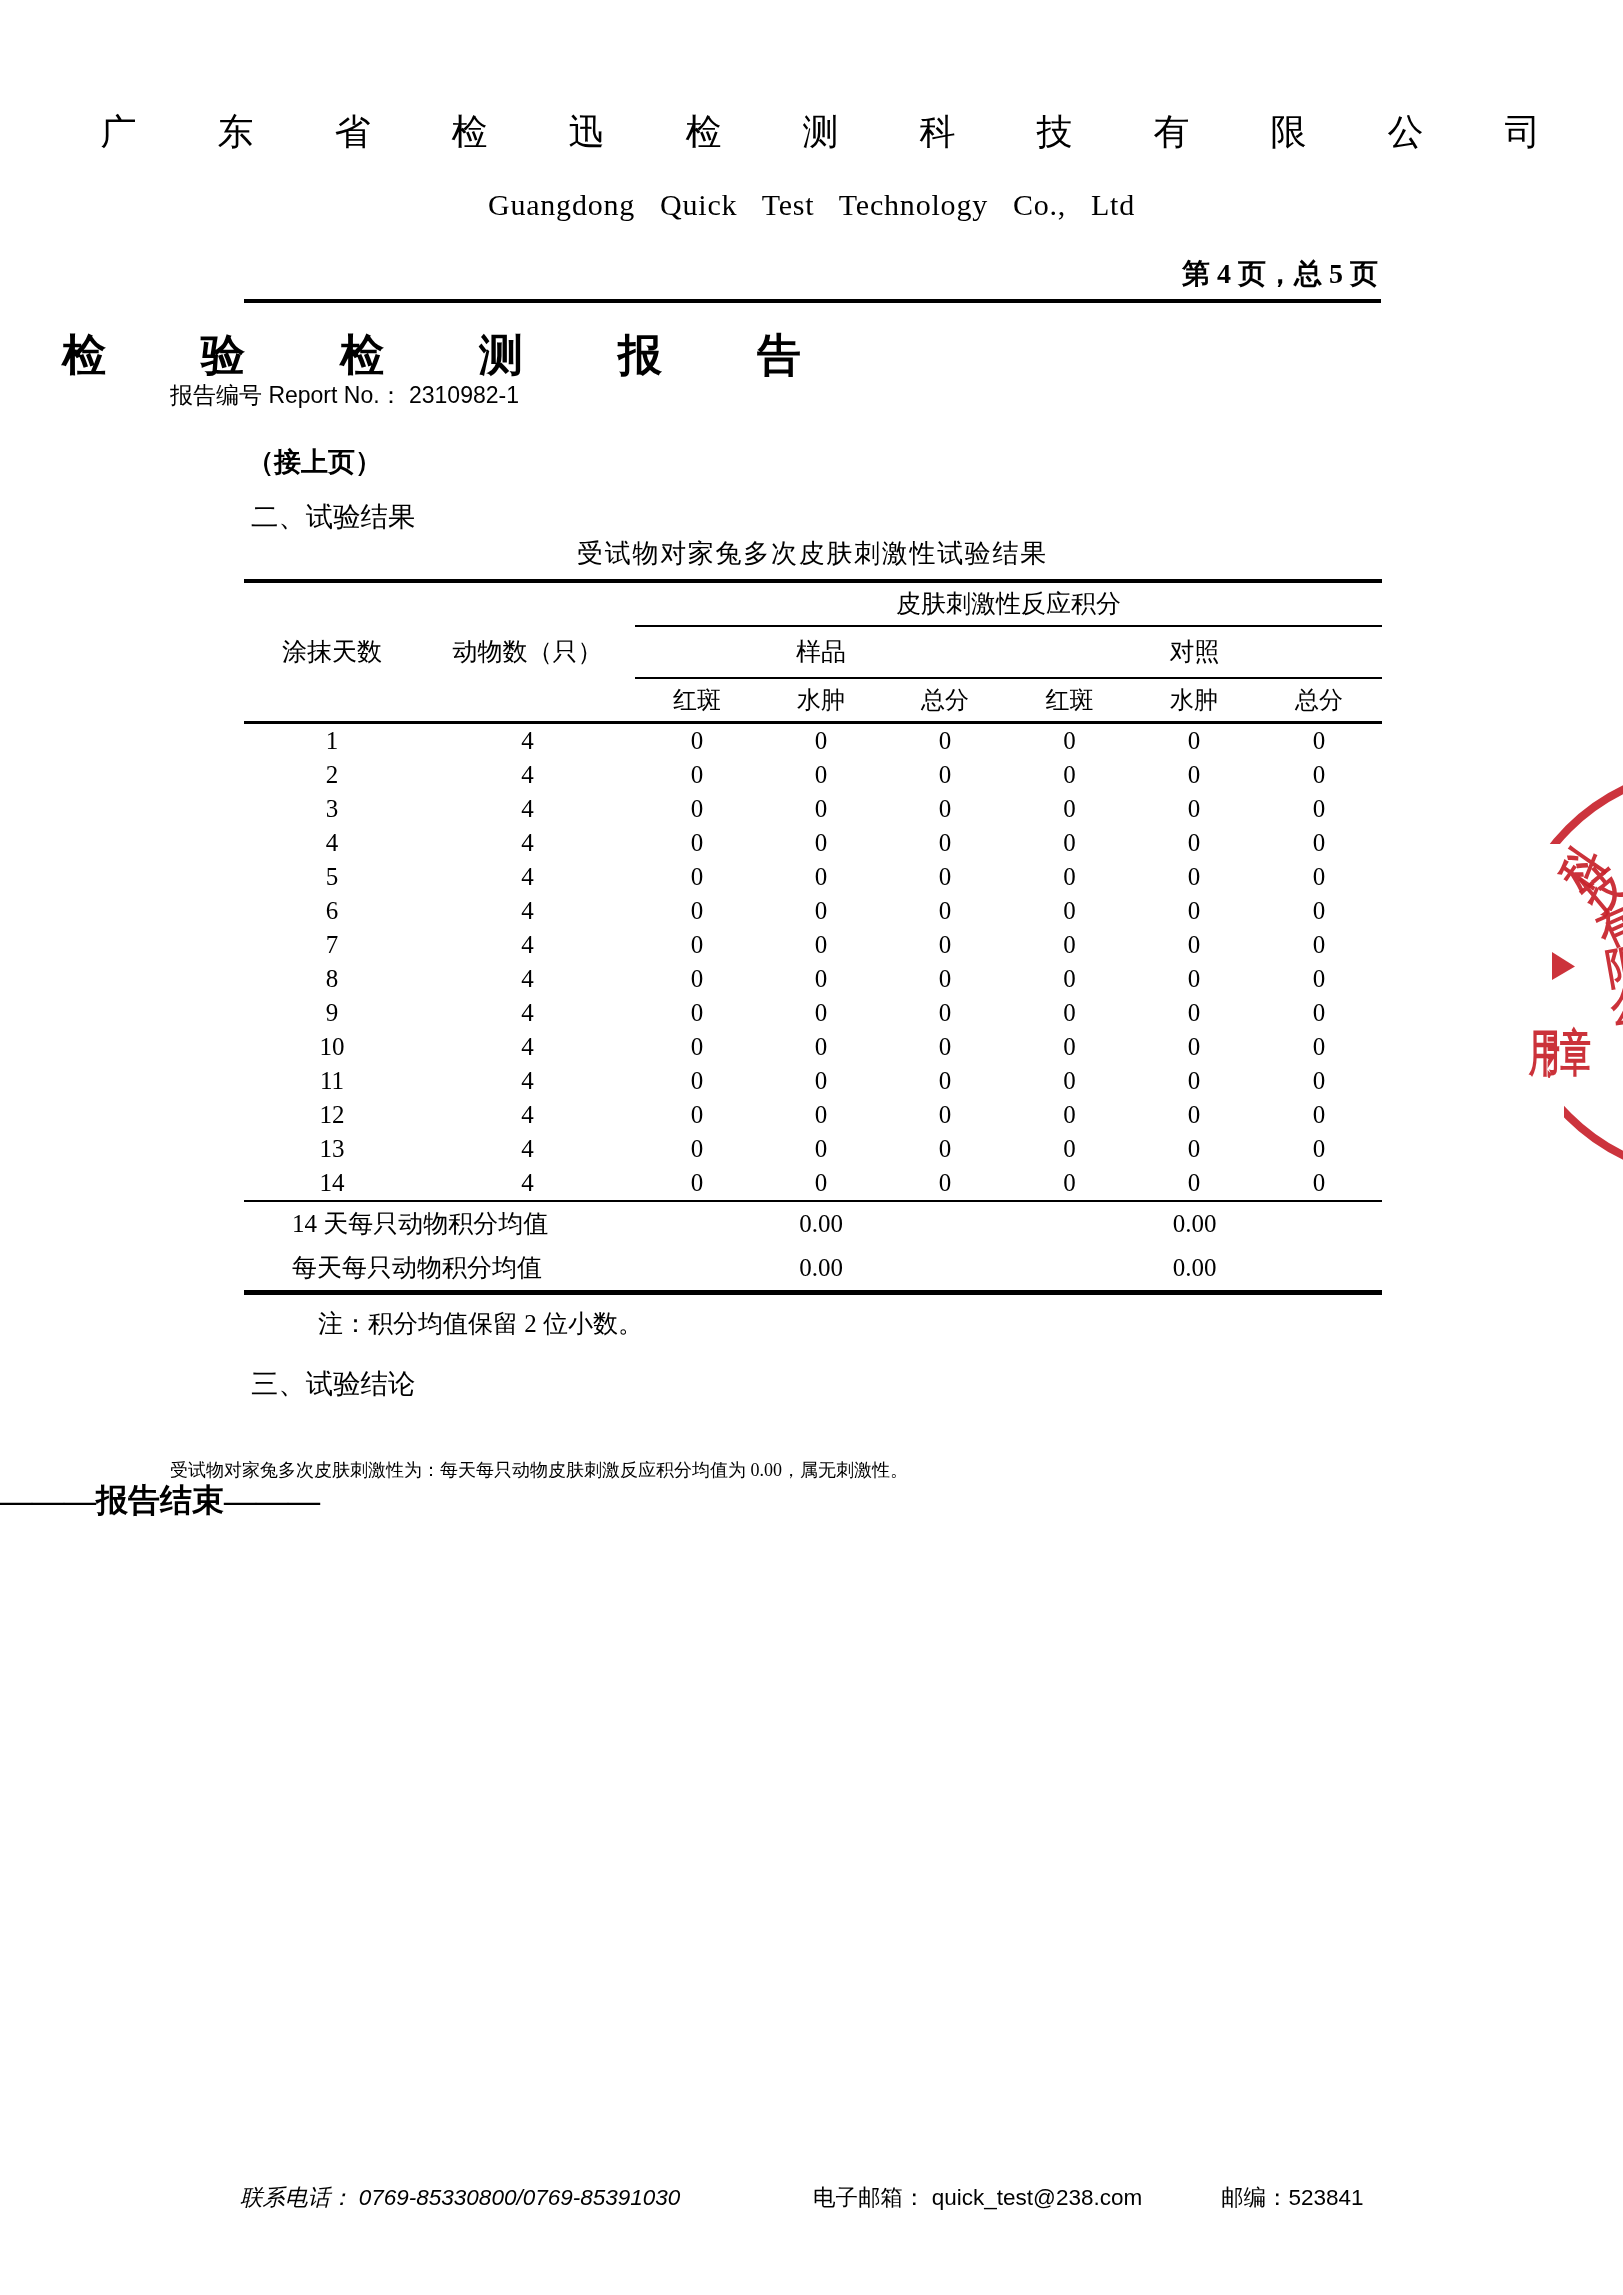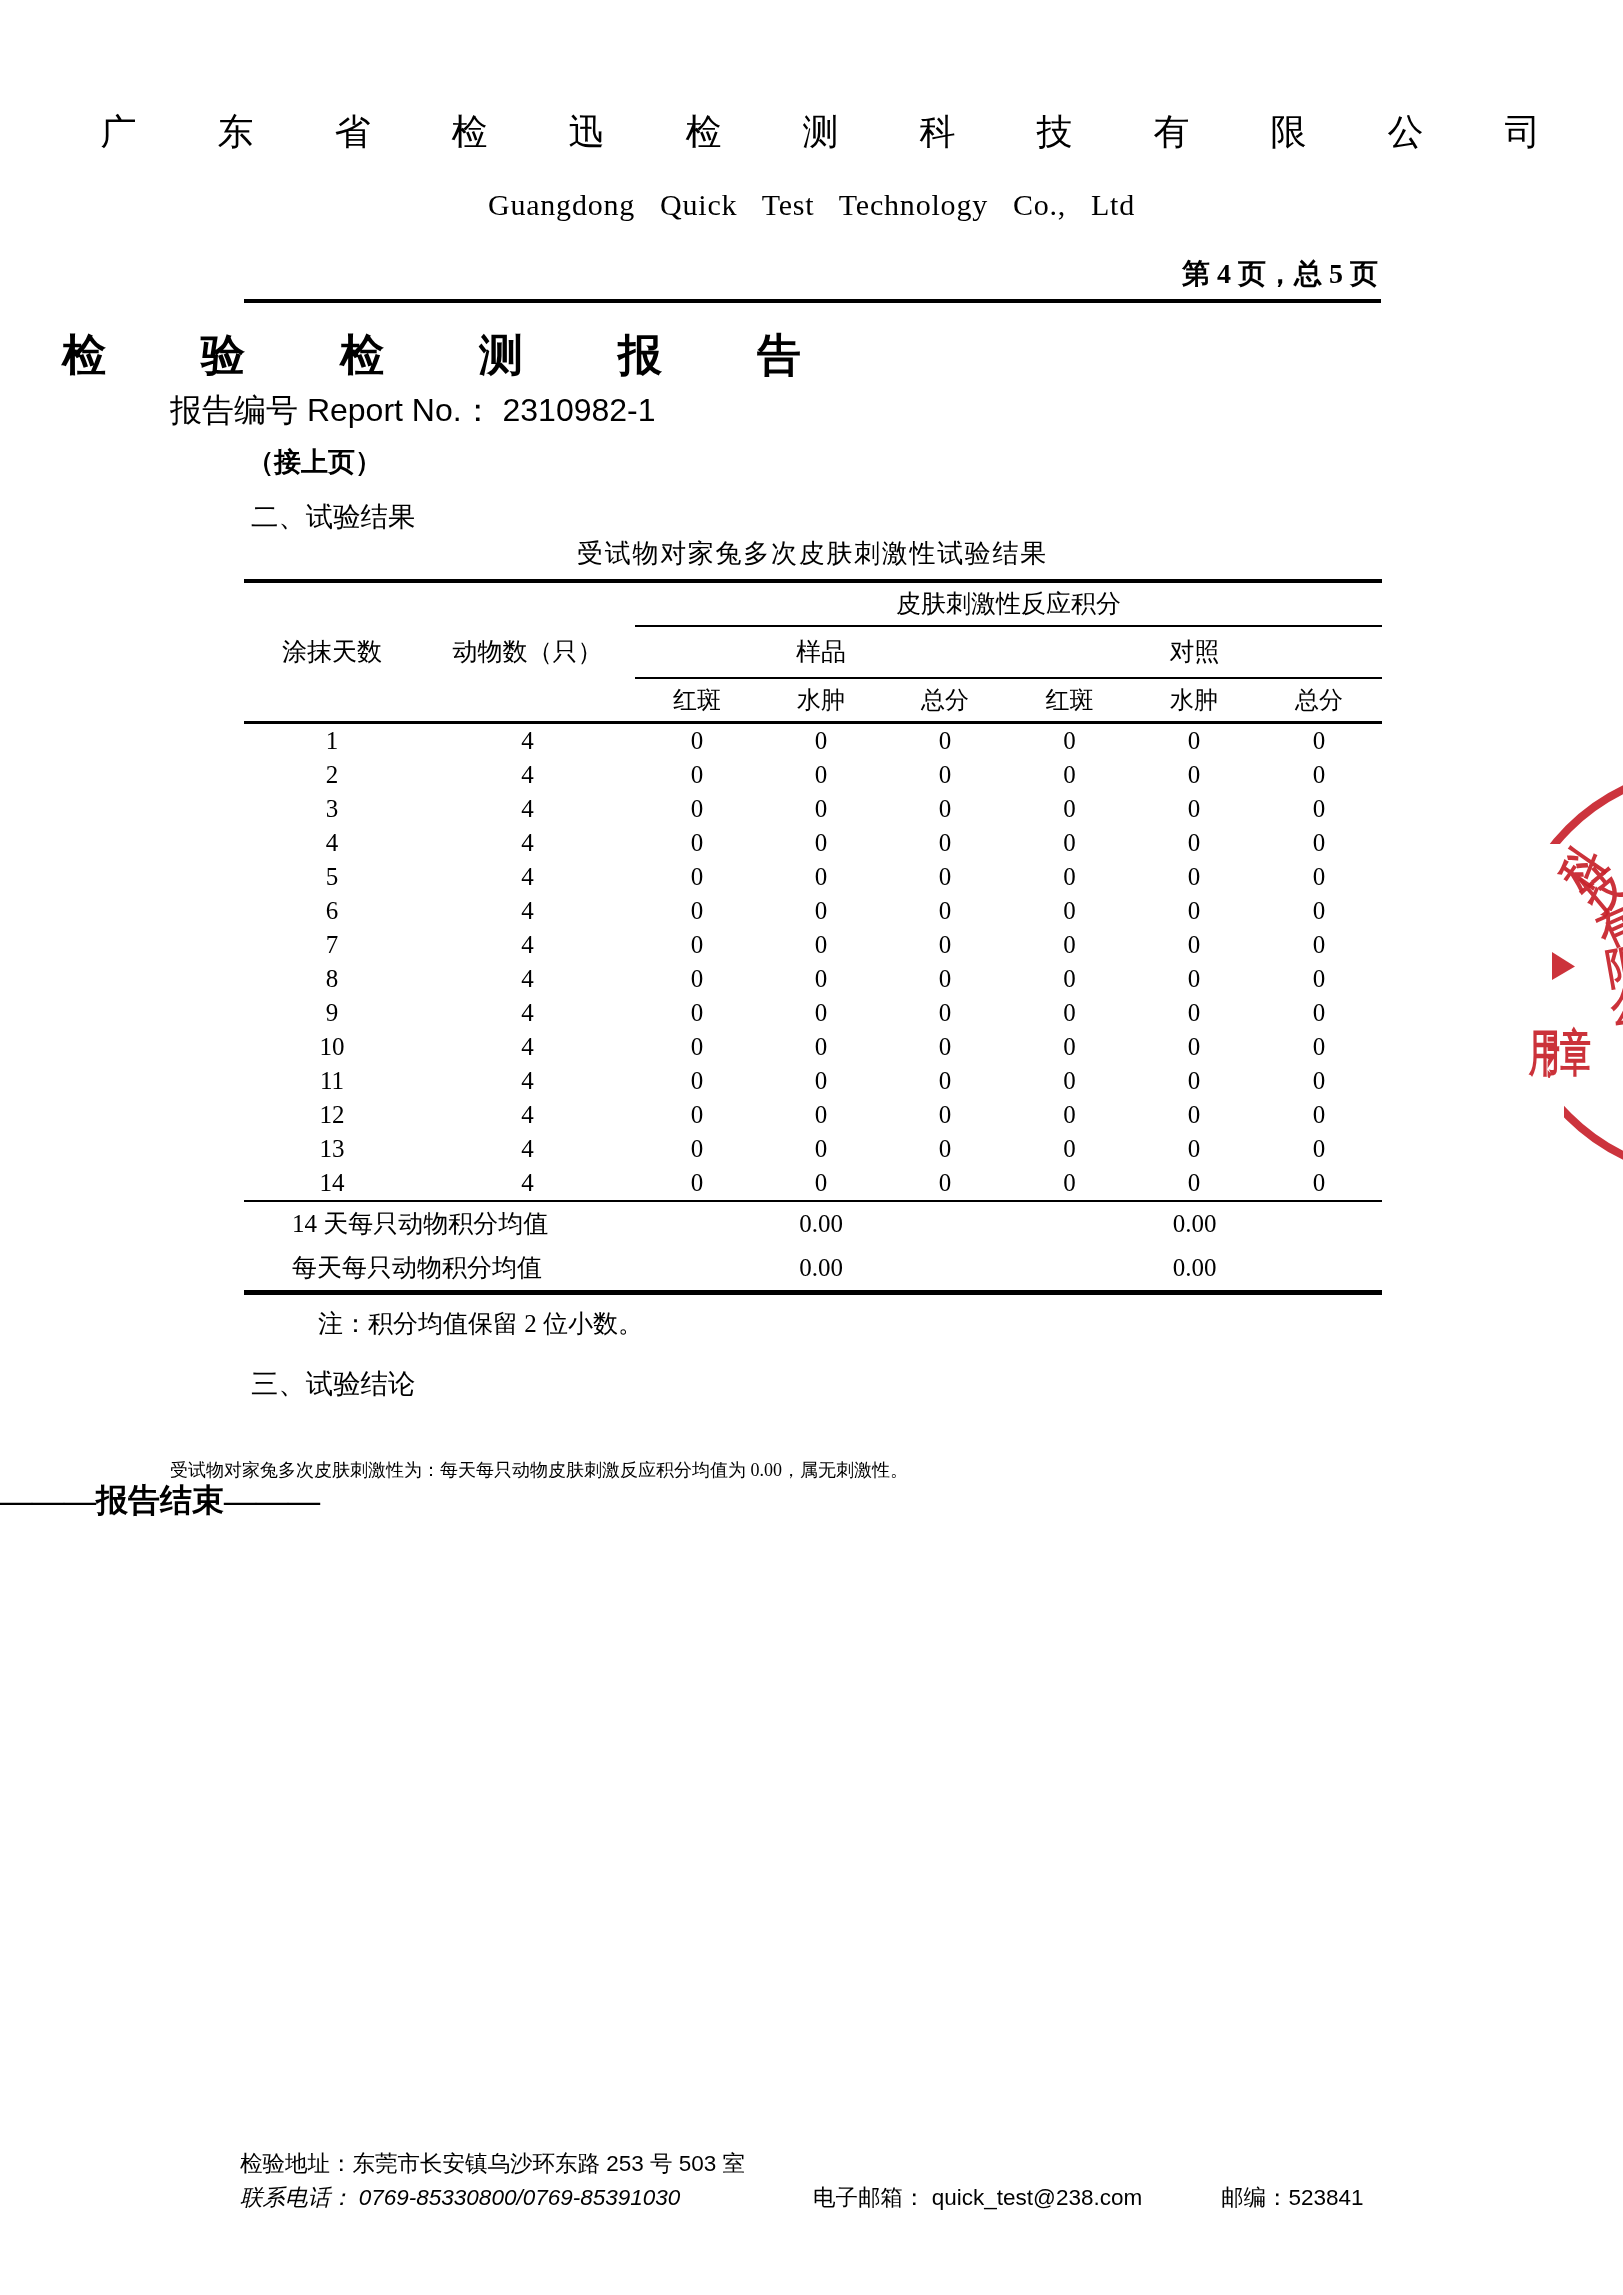--- a/index.html
+++ b/index.html
@@ -33,23 +33,23 @@
   }
   .top-rule{
     top:299px;left:244px;width:1137px;height:4.2px;background:#000;
   }
   .report-title{
     top:326px;left:0;width:100%;
     font-size:44px;font-weight:bold;letter-spacing:42px;padding-left:62px;box-sizing:border-box;
     white-space:nowrap;
   }
   .report-no{
-    top:389px;left:170px;
+    top:380px;left:170px;
     font-family:"Liberation Sans","DejaVu Sans",sans-serif;
-    font-size:32px;white-space:nowrap;
+    font-size:23px;white-space:nowrap;
   }
   .continued{
     top:444px;left:247px;
     font-size:27px;font-weight:bold;white-space:nowrap;
   }
   .section-head{
     font-size:27.4px;white-space:nowrap;
   }
   .section2{top:499px;left:251px;}
   .section3{top:1366px;left:251px;}
@@ -365,21 +365,20 @@
     <span class="seal-char sc2">技</span>
     <span class="seal-char sc3">有</span>
     <span class="seal-char sc4">限</span>
     <span class="seal-char sc5">公</span>
     <div class="seal-line">
       <span class="partial">专</span>
         <span>用章</span>
     </div>
   </div>
 
-  <div class="abs footer-line footer-address">检验地址：东莞市长安镇乌沙环东路 253 号 503 室</div>
   <div class="abs footer-row">
     <span class="abs footer-line footer-phone">联系电话：  0769-85330800/0769-85391030</span>
     <span class="abs footer-line footer-email">电子邮箱：  quick_test@238.com</span>
     <span class="abs footer-line footer-post">邮编：523841</span>
   </div>
 
 </div>
 
 
 </body></html>

